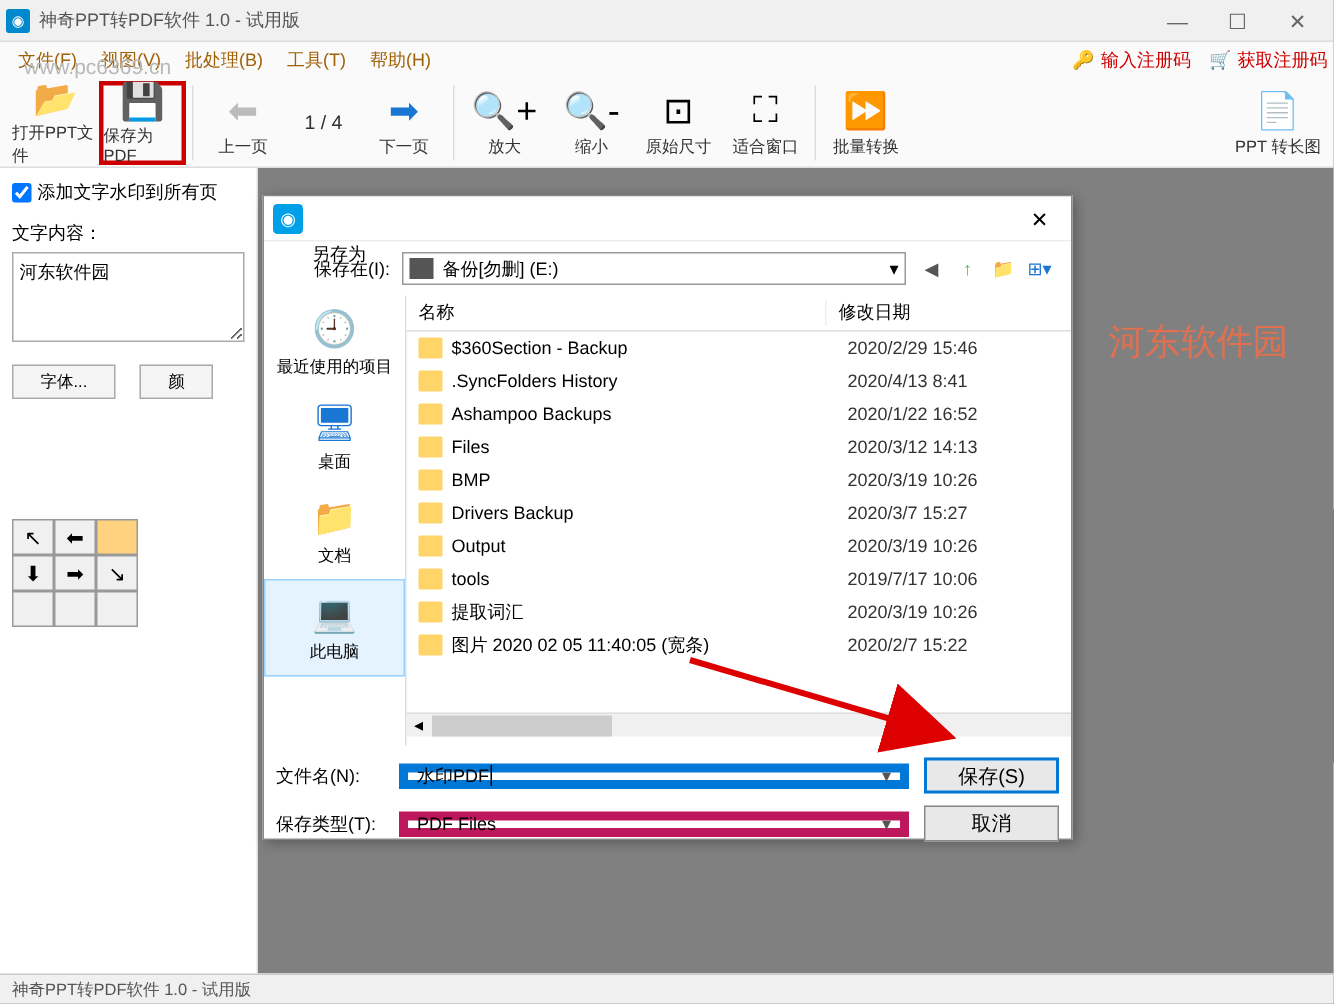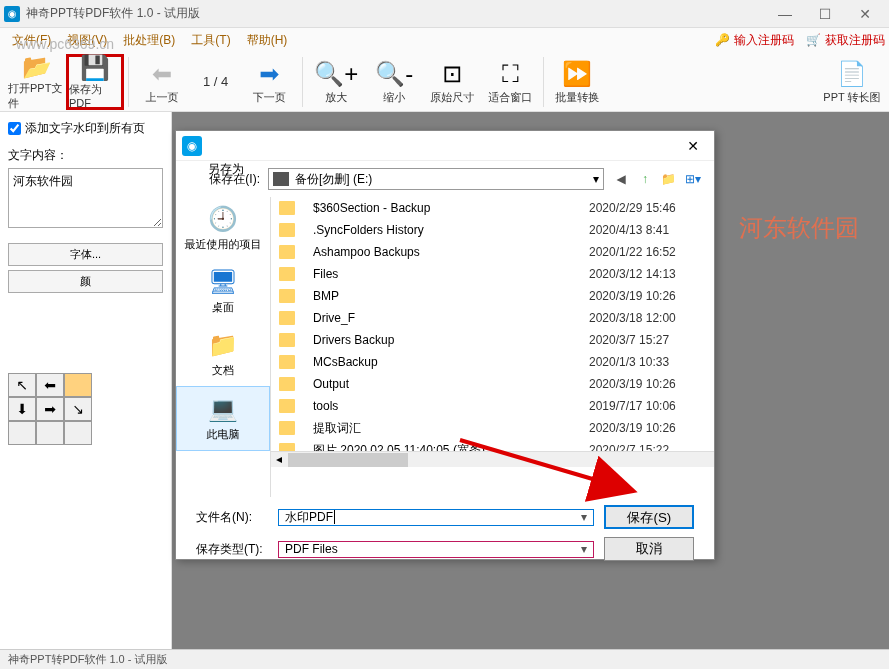--- a/index.html
+++ b/index.html
@@ -34,21 +34,21 @@
 .main-area { display: flex; height: calc(100% - 132px); }
 .settings-panel { width: 172px; border-right: 1px solid #ddd; background: #fff; }
 .settings-title { padding: 4px 8px; background: #f5f5f5; border-bottom: 1px solid #ddd; font-weight: bold; }
 .tabs { display: flex; border-bottom: 1px solid #ccc; }
 .tab { padding: 4px 8px; border: 1px solid #ccc; border-bottom: none; background: #f0f0f0; margin-right: -1px; cursor: pointer; font-size: 11px; }
 .tab.active { background: #fff; }
 .tab-content { padding: 8px; }
 .checkbox-row { display: flex; align-items: center; gap: 4px; margin-bottom: 10px; }
 .field-label { margin-bottom: 4px; display: block; }
 .text-input { width: 100%; height: 60px; border: 1px solid #aaa; padding: 4px; font-size: 12px; }
-.btn-row { display: flex; gap: 4px; margin-top: 12px; flex-direction: column; }
+.btn-row { display: flex; gap: 16px; margin-top: 12px; }
 .small-btn { border: 1px solid #aaa; background: #f5f5f5; padding: 3px 18px; cursor: pointer; font-size: 11px; }
 .direction-grid { display: grid; grid-template-columns: repeat(3, 28px); grid-template-rows: repeat(3, 24px); gap: 0; margin-top: 80px; }
 .dir-cell { border: 1px solid #999; background: #f0f0f0; display: flex; align-items: center; justify-content: center; font-size: 14px; }
 .dir-cell.selected { background: #ffd27f; }
 
 .canvas-area { flex: 1; background: #808080; position: relative; }
 .brand-watermark { position: absolute; right: 30px; top: 100px; color: #e07050; font-size: 24px; font-family: SimSun; }
 
 
 .save-dialog { position: absolute; left: 175px; top: 130px; width: 540px; height: 430px; background: #fff; border: 1px solid #888; box-shadow: 2px 2px 8px rgba(0,0,0,0.3); z-index: 100; }
@@ -68,31 +68,31 @@
 .places-bar { width: 95px; border-right: 1px solid #ddd; background: #fff; }
 .place-item { display: flex; flex-direction: column; align-items: center; padding: 8px 4px; cursor: pointer; gap: 4px; font-size: 11px; }
 .place-item.selected { background: #e5f3ff; border: 1px solid #99d1ff; }
 .place-icon { width: 32px; height: 28px; display: flex; align-items: center; justify-content: center; font-size: 24px; }
 
 .file-list { flex: 1; overflow: hidden; }
 .list-header { display: flex; border-bottom: 1px solid #ddd; background: #fff; height: 24px; align-items: center; }
 .col-name { width: 280px; padding-left: 8px; border-right: 1px solid #eee; }
 .col-date { flex: 1; padding-left: 8px; }
 .file-rows { overflow-y: auto; height: 254px; }
-.file-row { display: flex; height: 22px; align-items: center; padding-left: 8px; gap: 12px; }
+.file-row { display: flex; height: 22px; align-items: center; padding-left: 8px; }
 .folder-ico { width: 16px; height: 14px; background: #ffd468; border-radius: 1px; margin-right: 6px; display: inline-block; }
 .file-name { width: 264px; }
 .file-date { flex: 1; color: #333; }
 .hscroll { height: 16px; background: #f0f0f0; display: flex; border-top: 1px solid #ddd; }
 .hscroll-thumb { width: 120px; height: 14px; background: #ccc; margin: 1px; }
 
-.dlg-footer { padding: 8px 20px; }
+.dlg-footer { padding: 8px 8px; }
 .footer-row { display: flex; align-items: center; gap: 10px; margin-bottom: 8px; }
 .footer-label { width: 72px; text-align: left; }
-.footer-combo { flex: 1; border: 1px solid #be185d; height: 17px; display: flex; align-items: center; padding: 0 6px; font-family: monospace; }
+.footer-combo { flex: 1; border: 6px solid #be185d; height: 17px; display: flex; align-items: center; padding: 0 6px; font-family: monospace; }
 .footer-combo.filename { border-color: #0078d7; }
 .combo-caret { margin-left: auto; color: #555; }
 .footer-btn { width: 90px; height: 24px; border: 1px solid #888; background: #e8e8e8; cursor: pointer; text-align: center; line-height: 22px; }
 .footer-btn.save { border: 2px solid #0078d7; }
 
 
 .red-arrow { position: absolute; left: 455px; top: 430px; width: 200px; height: 80px; z-index: 200; pointer-events: none; }
 
 
 .statusbar { position: absolute; bottom: 0; left: 0; right: 0; height: 20px; background: #f0f0f0; border-top: 1px solid #ccc; padding: 2px 8px; color: #555; font-size: 11px; }
@@ -241,20 +241,24 @@
       <div class="place-item">
         <div class="place-icon" style="color:#e6a800">📁</div>
         <span>文档</span>
       </div>
       <div class="place-item selected">
         <div class="place-icon" style="color:#1976d2">💻</div>
         <span>此电脑</span>
       </div>
     </div>
     <div class="file-list" style="position:relative">
+      <div class="list-header">
+        <div class="col-name">名称</div>
+        <div class="col-date">修改日期</div>
+      </div>
       <div class="file-rows" id="file-rows">
           <div class="file-row">
             <span class="folder-ico"></span>
             <span class="file-name">$360Section - Backup</span>
             <span class="file-date">2020/2/29 15:46</span>
           </div>
           <div class="file-row">
             <span class="folder-ico"></span>
             <span class="file-name">.SyncFolders History</span>
             <span class="file-date">2020/4/13 8:41</span>
@@ -269,32 +273,22 @@
             <span class="file-name">Files</span>
             <span class="file-date">2020/3/12 14:13</span>
           </div>
           <div class="file-row">
             <span class="folder-ico"></span>
             <span class="file-name">BMP</span>
             <span class="file-date">2020/3/19 10:26</span>
           </div>
           <div class="file-row">
             <span class="folder-ico"></span>
-            <span class="file-name">Drive_F</span>
-            <span class="file-date">2020/3/18 12:00</span>
-          </div>
-          <div class="file-row">
-            <span class="folder-ico"></span>
             <span class="file-name">Drivers Backup</span>
             <span class="file-date">2020/3/7 15:27</span>
-          </div>
-          <div class="file-row">
-            <span class="folder-ico"></span>
-            <span class="file-name">MCsBackup</span>
-            <span class="file-date">2020/1/3 10:33</span>
           </div>
           <div class="file-row">
             <span class="folder-ico"></span>
             <span class="file-name">Output</span>
             <span class="file-date">2020/3/19 10:26</span>
           </div>
           <div class="file-row">
             <span class="folder-ico"></span>
             <span class="file-name">tools</span>
             <span class="file-date">2019/7/17 10:06</span>

